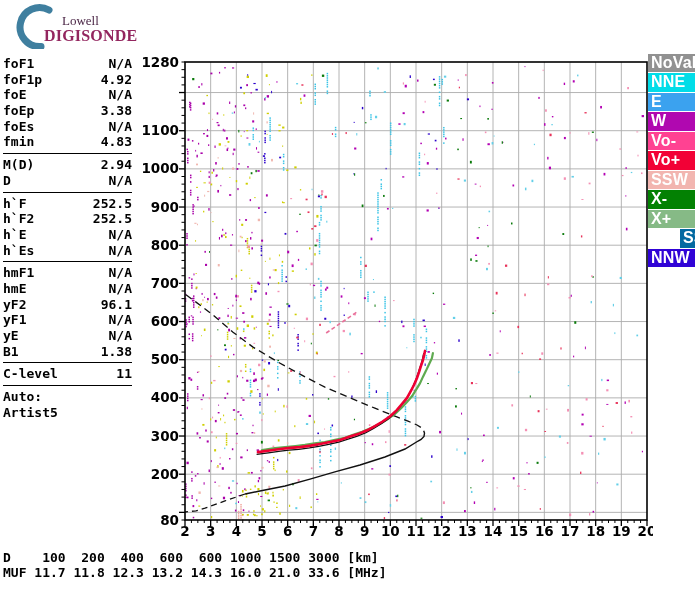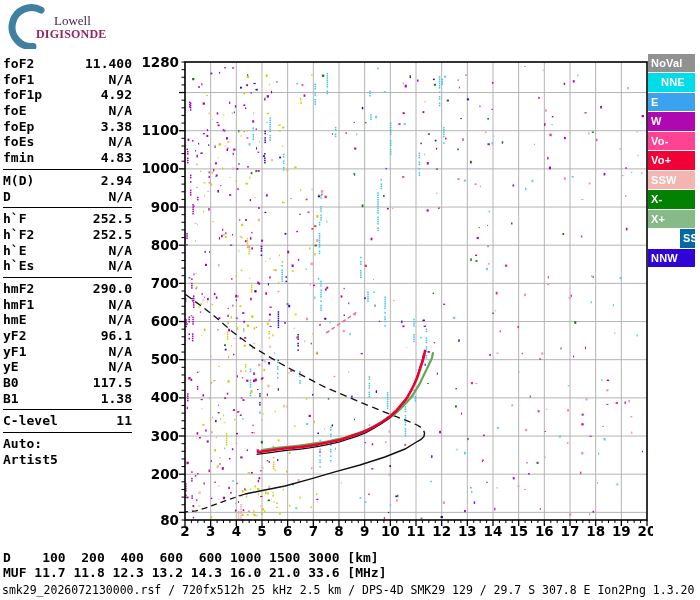--- a/index.html
+++ b/index.html
@@ -1,63 +1,59 @@
 <!DOCTYPE html>
 <html><head>
 <meta charset="utf-8">
 <style>
   html,body{margin:0;padding:0;background:#fff;}
   #canvas{position:relative;width:700px;height:600px;background:#fff;overflow:hidden;
           font-family:"DejaVu Sans Mono","Liberation Mono",monospace;}
   pre{margin:0;white-space:pre;}
   
-  #logo{position:absolute;left:2px;top:3px;width:116px;height:46px;}
+  #logo{position:absolute;left:10px;top:3px;width:116px;height:46px;}
   #logo svg{position:absolute;left:0;top:0;}
   .logo-lowell{position:absolute;left:52px;top:10px;font-family:"Liberation Serif","DejaVu Serif",serif;
                font-size:13px;color:#4a2545;}
   .logo-digi{position:absolute;left:34px;top:24px;font-family:"Liberation Serif","DejaVu Serif",serif;
-             font-weight:bold;font-size:12px;color:#93265f;letter-spacing:.2px;}
+             font-weight:bold;font-size:16px;color:#93265f;letter-spacing:.2px;}
   
   .hdr{position:absolute;left:120px;font-size:13.5px;font-weight:bold;color:#000;line-height:15px;}
   #hdr1{top:9px;} #hdr2{top:24px;}
   
   #params{position:absolute;left:3px;top:56px;width:129px;font-size:13px;font-weight:bold;color:#000;}
   .prow{display:flex;justify-content:space-between;height:15.7px;line-height:15.7px;}
   .psep{border-top:1px solid #000;margin:3px 0;}
   
   #chart{position:absolute;left:136px;top:50px;}
   
   #legend{position:absolute;left:648px;top:54px;width:47px;}
   .leg-item{height:18.3px;line-height:18.5px;margin-bottom:1.2px;color:#fff;
             font-family:"Liberation Sans","DejaVu Sans",sans-serif;
-            font-weight:bold;font-size:11px;padding-left:3px;letter-spacing:.2px;}
+            font-weight:bold;font-size:16px;padding-left:3px;letter-spacing:.2px;}
   
   #dmuf{position:absolute;left:3px;top:551px;font-size:13px;font-weight:bold;line-height:14.5px;color:#000;}
   #status{position:absolute;left:2px;top:583px;font-size:11.5px;color:#000;}
 </style>
 </head>
 <body>
 
 <div id="canvas">
 
   <div id="logo">
     <svg width="116" height="46">
       <path d="M 39 7 A 19.5 19.5 0 1 0 31 43.5" fill="none" stroke="#3f7f9f" stroke-width="7" stroke-linecap="round"></path>
     </svg>
     <div class="logo-lowell">Lowell</div>
     <div class="logo-digi">DIGISONDE</div>
   </div>
 
 
   <div id="params">
       <div class="prow">
-        <span>foF2</span>
-        <span>11.400</span>
-      </div>
-      <div class="prow">
         <span>foF1</span>
         <span>N/A</span>
       </div>
       <div class="prow">
         <span>foF1p</span>
         <span>4.92</span>
       </div>
       <div class="prow">
         <span>foE</span>
         <span>N/A</span>
@@ -95,46 +91,38 @@
       <div class="prow">
         <span>h`E</span>
         <span>N/A</span>
       </div>
       <div class="prow">
         <span>h`Es</span>
         <span>N/A</span>
       </div>
       <div class="psep"></div>
       <div class="prow">
-        <span>hmF2</span>
-        <span>290.0</span>
-      </div>
-      <div class="prow">
         <span>hmF1</span>
         <span>N/A</span>
       </div>
       <div class="prow">
         <span>hmE</span>
         <span>N/A</span>
       </div>
       <div class="prow">
         <span>yF2</span>
         <span>96.1</span>
       </div>
       <div class="prow">
         <span>yF1</span>
         <span>N/A</span>
       </div>
       <div class="prow">
         <span>yE</span>
         <span>N/A</span>
-      </div>
-      <div class="prow">
-        <span>B0</span>
-        <span>117.5</span>
       </div>
       <div class="prow">
         <span>B1</span>
         <span>1.38</span>
       </div>
       <div class="psep"></div>
       <div class="prow">
         <span>C-level</span>
         <span>11</span>
       </div>
@@ -1559,30 +1547,29 @@
       <polyline points="287.7,380.7 288.5,383.0 288.0,386.4 285.1,389.5 282.1,391.0 269.0,399.0 248.9,407.0 224.0,415.0 198.9,421.9 174.0,429.2 149.1,436.0 123.9,441.0 109.1,444.0" fill="none" stroke="#111111" stroke-width="1.4"></polyline>
       <polyline points="109.1,444.0 89.0,450.9 69.0,458.2 60.0,460.8 49.0,462.0" fill="none" stroke="#111111" stroke-width="1.3" stroke-dasharray="6 4"></polyline>
       <polyline points="126.0,400.2 138.8,398.2 149.1,397.1 159.4,396.0 168.9,394.8 178.6,393.3 188.9,392.1 199.1,389.9 208.9,387.9 217.1,384.9 226.1,381.8 235.1,378.0 244.1,373.8 251.8,369.2 259.0,363.9 265.1,358.2 271.0,352.1 276.1,346.0 280.0,339.9 283.9,333.4 286.9,326.9 289.8,321.1 292.1,316.2 294.1,312.0 295.9,308.2 296.9,303.2" fill="none" stroke="#5faa50" stroke-width="2.2" stroke-linecap="round"></polyline>
       <polyline points="120.6,404.4 132.4,402.8 142.7,401.3 152.9,400.2 162.7,399.4 173.5,397.9 182.7,396.3 192.7,394.4 202.7,392.1 212.0,389.1 220.7,386.4 229.9,382.6 237.6,378.4 245.3,373.8 252.8,368.5 259.5,362.4 264.6,356.3 269.7,350.2 273.6,343.3 276.9,336.8 279.7,330.3 281.8,324.2 283.6,318.5 285.4,313.1 286.7,308.2 287.7,303.2" fill="none" stroke="#111111" stroke-width="1.2"></polyline>
       <polyline points="121.9,402.1 133.7,400.5 144.0,399.0 154.2,397.9 164.0,397.1 174.8,395.6 184.0,394.0 194.0,392.1 204.0,389.9 213.3,386.8 222.0,384.1 231.2,380.3 238.9,376.1 246.6,371.5 254.1,366.2 260.8,360.1 265.9,354.0 271.0,347.9 274.9,341.0 278.2,334.5 281.0,328.0 283.1,321.9 284.9,316.2 286.7,310.8 288.0,305.9 289.0,300.9" fill="none" stroke="#ee0033" stroke-width="2.6" stroke-linecap="round"></polyline>
       <rect x="49" y="12" width="462" height="458" fill="none" stroke="#000" stroke-width="1.6"></rect>
     </svg>
 
   <div id="legend">
       <div class="leg-item" style="background: rgb(145, 145, 145);">NoVal</div>
-      <div class="leg-item" style="background: rgb(0, 221, 232); text-align: center;">NNE</div>
+      <div class="leg-item" style="background: rgb(0, 221, 232);">NNE</div>
       <div class="leg-item" style="background: rgb(59, 162, 239);">E</div>
       <div class="leg-item" style="background: rgb(176, 8, 176);">W</div>
       <div class="leg-item" style="background: rgb(255, 66, 146);">Vo-</div>
       <div class="leg-item" style="background: rgb(242, 1, 54);">Vo+</div>
       <div class="leg-item" style="background: rgb(242, 181, 176);">SSW</div>
       <div class="leg-item" style="background: rgb(3, 129, 3);">X-</div>
       <div class="leg-item" style="background: rgb(134, 186, 134);">X+</div>
       <div class="leg-item" style="background: #0369a1; margin-left: 32px;">SSE</div>
       <div class="leg-item" style="background: rgb(48, 3, 214);">NNW</div>
     </div>
 
   <pre id="dmuf"><span>D    100  200  400  600  600 1000 1500 3000 [km]</span>
 <span>MUF 11.7 11.8 12.3 13.2 14.3 16.0 21.0 33.6 [MHz]</span></pre>
 
-  <pre id="status">smk29_2026072130000.rsf / 720fx512h 25 kHz 2.5 km / DPS-4D SMK29 129 / 29.7 S 307.8 E Ion2Png 1.3.20</pre>
 
 </div>
 
 </body></html>

